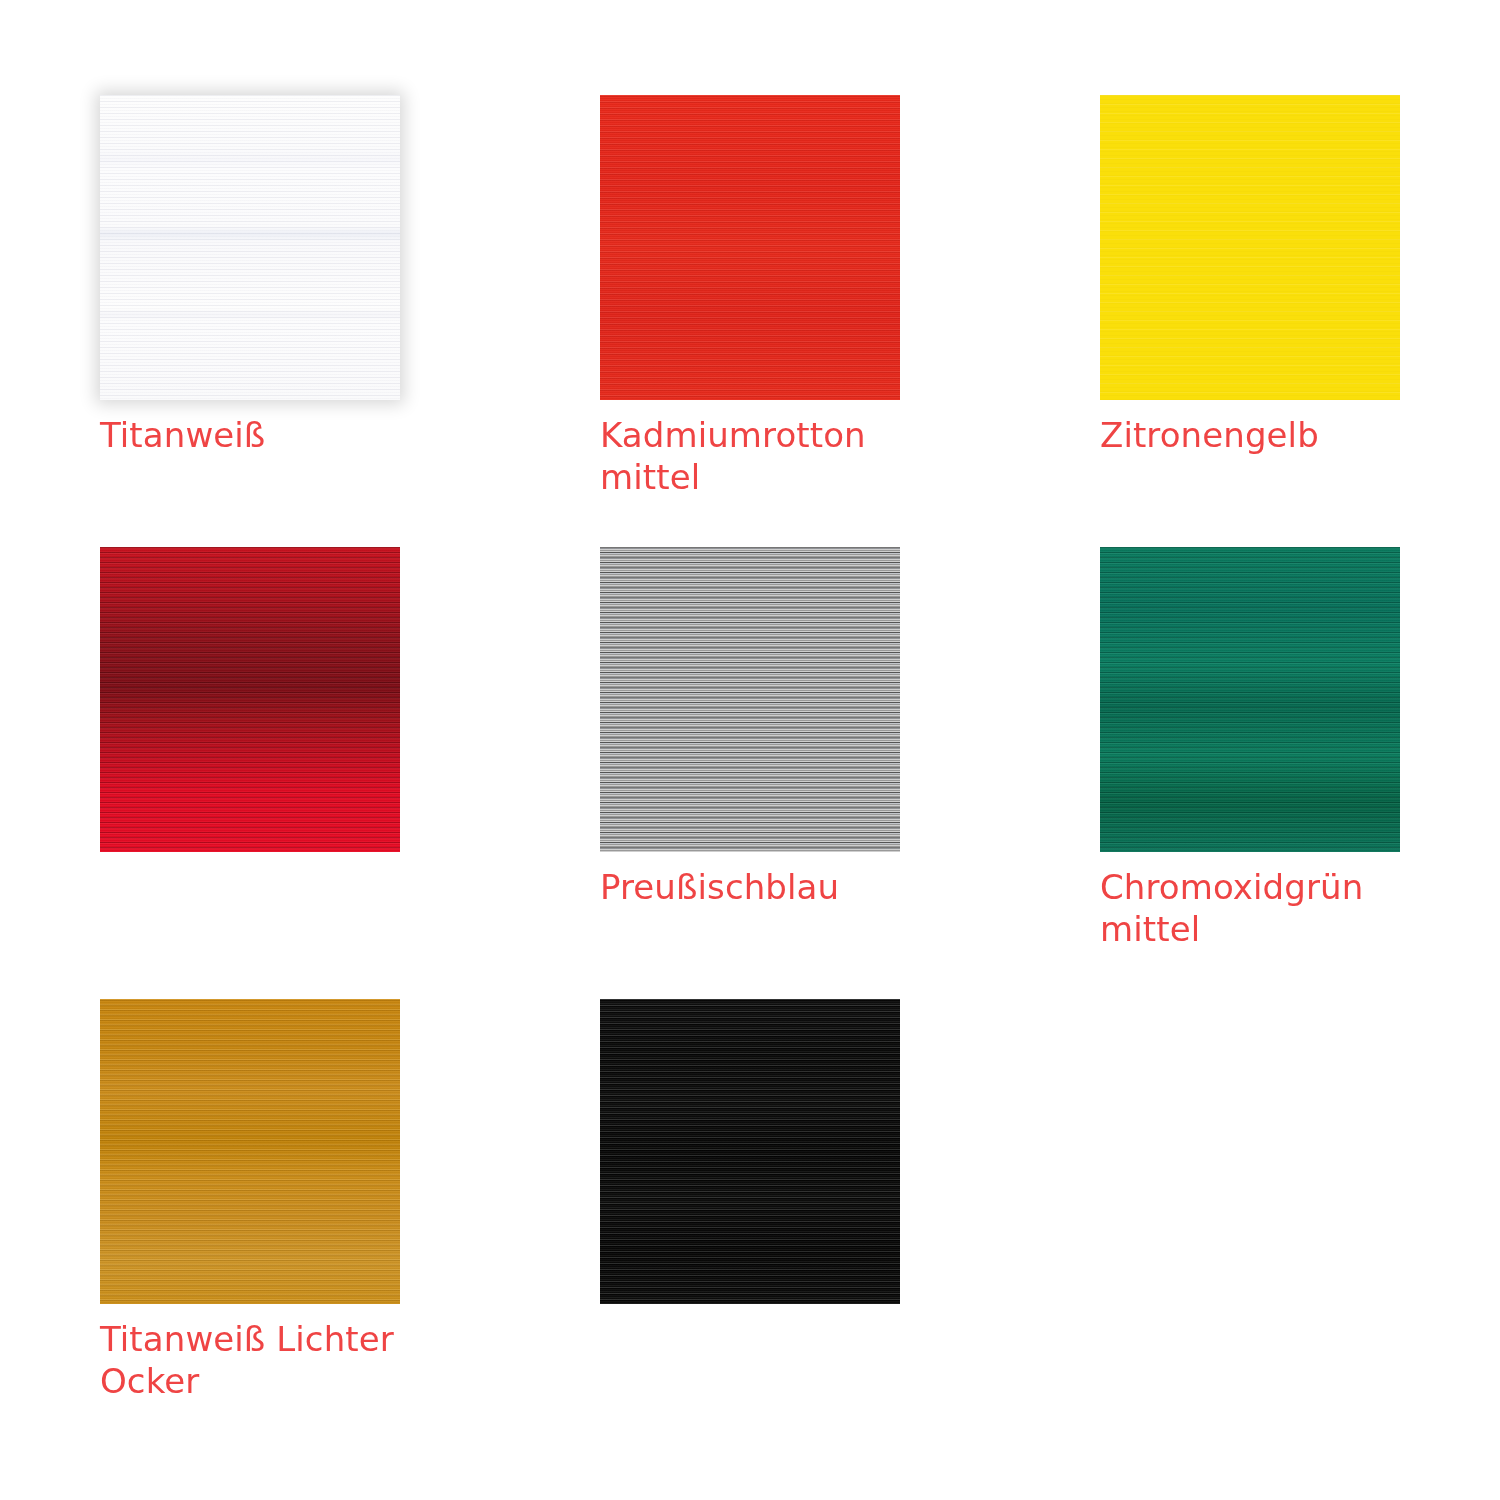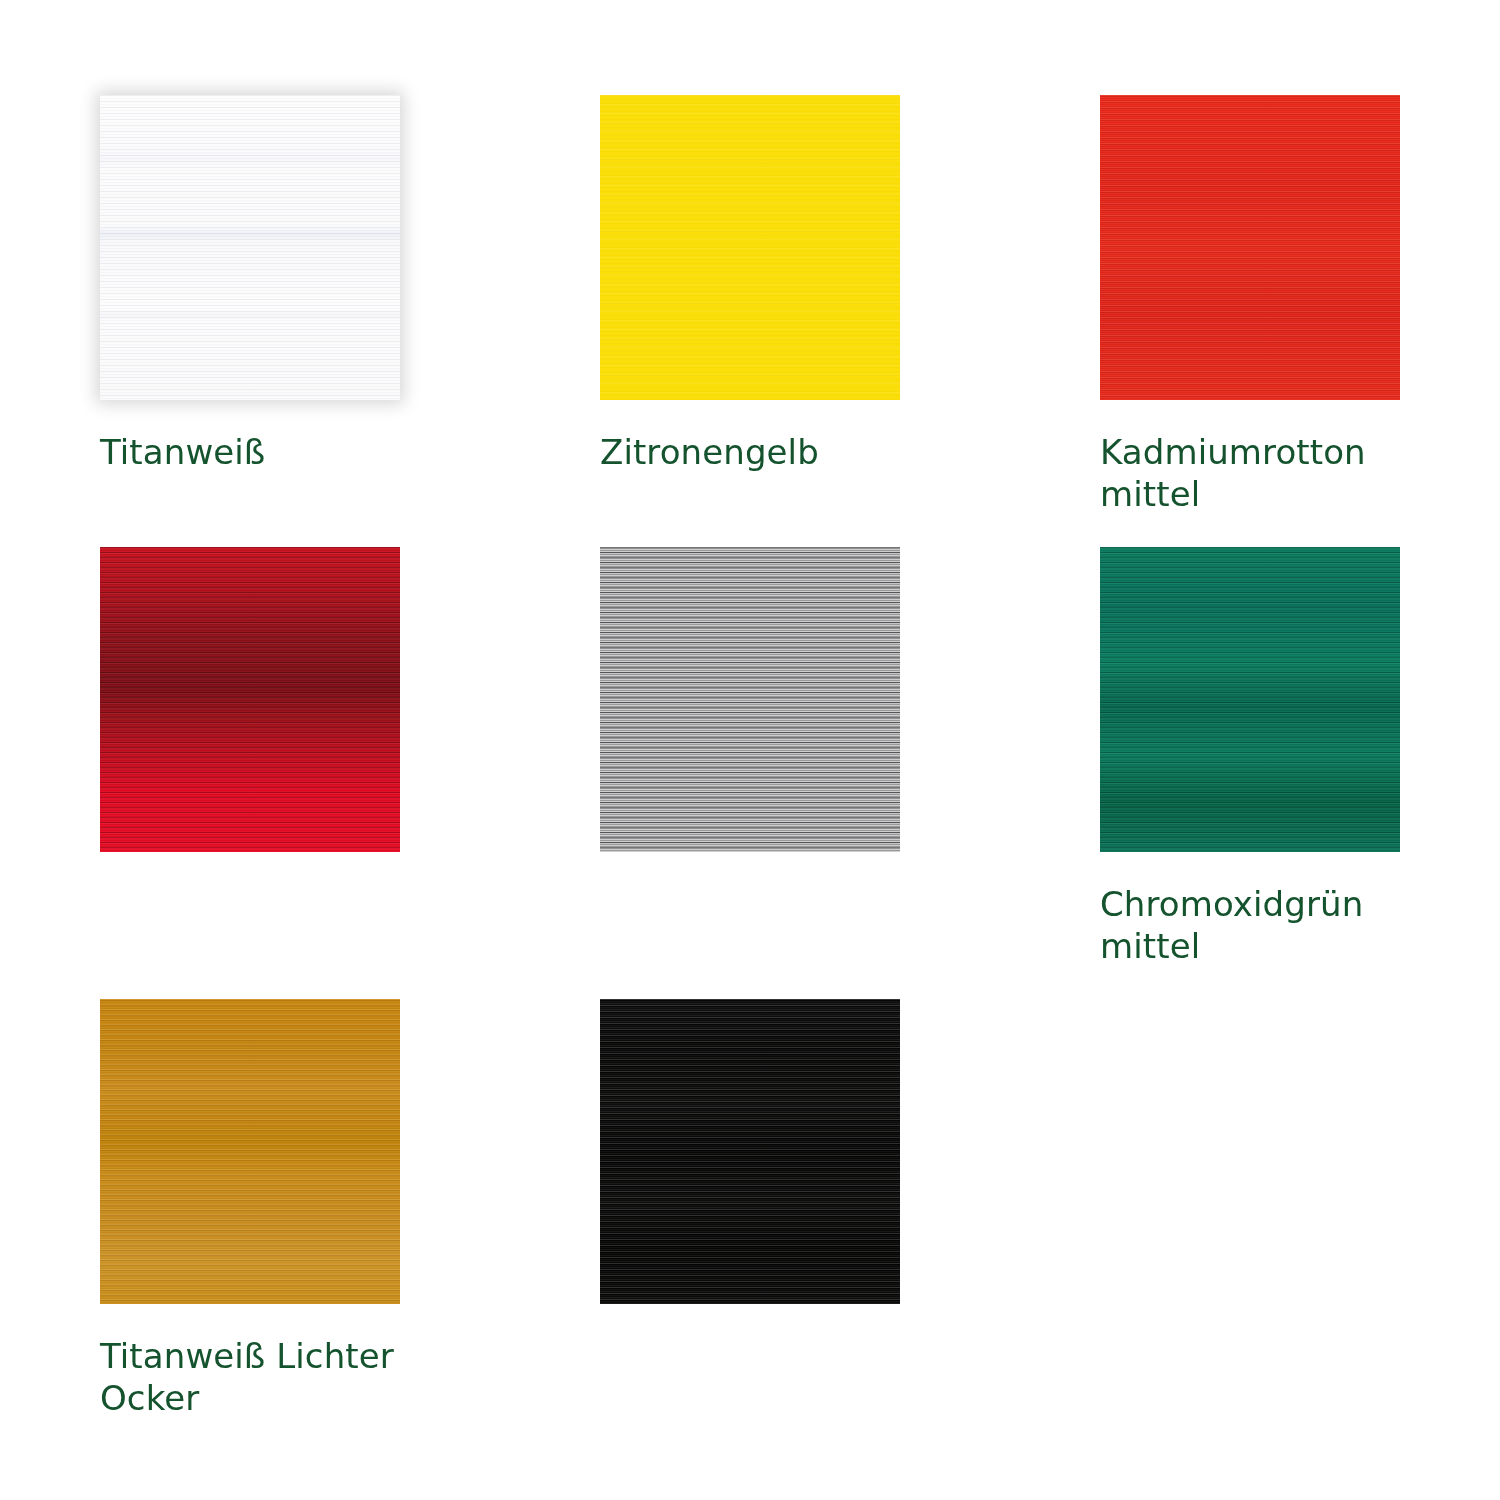--- a/index.html
+++ b/index.html
@@ -74,24 +74,24 @@
     background-image: repeating-linear-gradient(
       to bottom,
       rgba(255,255,255,0.035) 0px,
       rgba(255,255,255,0.035) 1px,
       rgba(0,0,0,0.030)       1px,
       rgba(0,0,0,0.030)       2px
     );
   }
 
   .swatch-label {
-    margin-top: 31px;
+    margin-top: 14px;
     font-size: 34px;
     line-height: 42px;
-    color: #14532d;
+    color: #ef4444;
     letter-spacing: 0.1px;
     white-space: pre-line;
     width: 330px;
   }
 
   
 
   
   .chip-titanweiss .chip-base {
     background:
@@ -273,51 +273,52 @@
   <div class="swatch-cell">
     <div class="swatch-chip chip-titanweiss">
       <div class="chip-base"></div>
       <div class="chip-strokes"></div>
       <div class="chip-strokes-fine"></div>
     </div>
     <div class="swatch-label">Titanweiß</div>
   </div>
 
   <div class="swatch-cell">
+    <div class="swatch-chip chip-kadmiumrot">
+      <div class="chip-base"></div>
+      <div class="chip-strokes"></div>
+      <div class="chip-strokes-fine"></div>
+    </div>
+    <div class="swatch-label">Kadmiumrotton mittel</div>
+  </div>
+
+  <div class="swatch-cell">
     <div class="swatch-chip chip-zitronengelb">
       <div class="chip-base"></div>
       <div class="chip-strokes"></div>
       <div class="chip-strokes-fine"></div>
     </div>
     <div class="swatch-label">Zitronengelb</div>
   </div>
 
   <div class="swatch-cell">
-    <div class="swatch-chip chip-kadmiumrot">
-      <div class="chip-base"></div>
-      <div class="chip-strokes"></div>
-      <div class="chip-strokes-fine"></div>
-    </div>
-    <div class="swatch-label">Kadmiumrotton mittel</div>
-  </div>
-
-  <div class="swatch-cell">
     <div class="swatch-chip chip-krapprot">
       <div class="chip-base"></div>
       <div class="chip-strokes"></div>
       <div class="chip-strokes-fine"></div>
     </div>
   </div>
 
   <div class="swatch-cell">
     <div class="swatch-chip chip-preussischblau">
       <div class="chip-base"></div>
       <div class="chip-strokes"></div>
       <div class="chip-strokes-fine"></div>
     </div>
+    <div class="swatch-label">Preußischblau</div>
   </div>
 
   <div class="swatch-cell">
     <div class="swatch-chip chip-chromoxidgruen">
       <div class="chip-base"></div>
       <div class="chip-strokes"></div>
       <div class="chip-strokes-fine"></div>
     </div>
     <div class="swatch-label">Chromoxidgrün mittel</div>
   </div>

